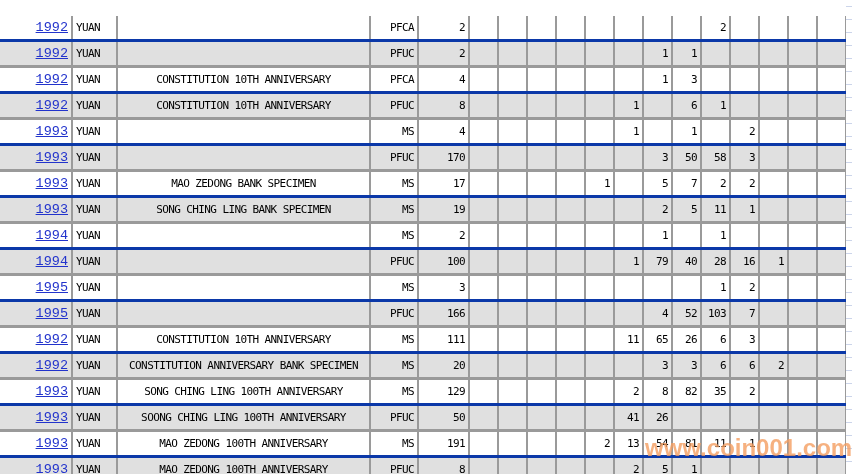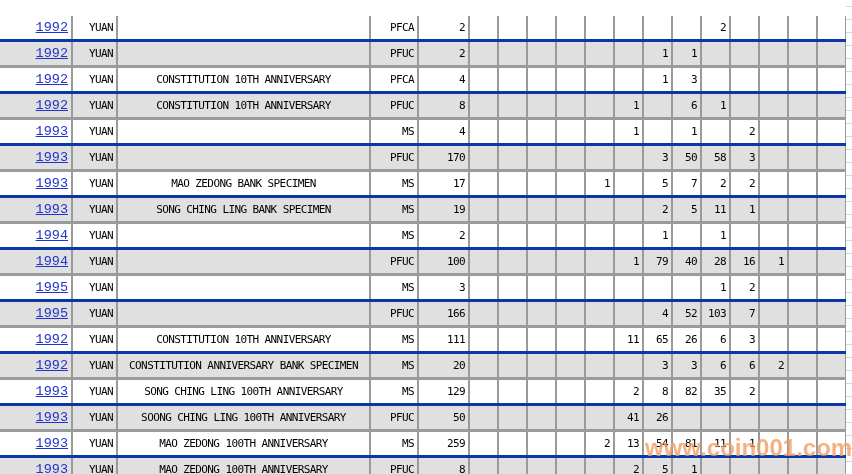--- a/index.html
+++ b/index.html
@@ -11,21 +11,21 @@
     border-right:2px solid #9a9a9a;
     font-size:11px;letter-spacing:-0.6px;color:#000;vertical-align:middle;
   }
   tr.odd td{background:#ffffff;}
   tr.even td{background:#e0e0e0;}
   tr.odd{border-bottom:3px solid #0b38a8;}
   tr.even{border-bottom:3px solid #9a9a9a;}
   td.c-year{text-align:right;padding-right:3px;}
   a.year-link{color:#2233cc;text-decoration:underline;font-family:"Liberation Mono",monospace;
               font-size:13.5px;letter-spacing:0;cursor:pointer;}
-  td.c-yuan{text-align:right;}
+  td.c-yuan{text-align:left;}
   td.c-desc{text-align:center;}
   td.c-grade{text-align:right;}
   td.c-total{text-align:right;}
   td.c-n{text-align:right;padding-right:2px;}
   #right-strip{
     position:absolute;top:0;right:0;width:6px;height:474px;
     background:repeating-linear-gradient(to bottom,
       #ffffff 0px,#ffffff 6px,#ccd5ea 6px,#ccd5ea 7px,#ffffff 7px,#ffffff 13px);
   }
   #watermark{
@@ -378,21 +378,21 @@
           <td class="c-n"></td>
           <td class="c-n"></td>
           <td class="c-n"></td>
           <td class="c-n"></td>
         </tr>
         <tr class="odd">
           <td class="c-year"><a class="year-link">1993</a></td>
           <td class="c-yuan">YUAN</td>
           <td class="c-desc">MAO ZEDONG 100TH ANNIVERSARY</td>
           <td class="c-grade">MS</td>
-          <td class="c-total">259</td>
+          <td class="c-total">191</td>
           <td class="c-n"></td>
           <td class="c-n"></td>
           <td class="c-n"></td>
           <td class="c-n"></td>
           <td class="c-n">2</td>
           <td class="c-n">13</td>
           <td class="c-n">54</td>
           <td class="c-n">81</td>
           <td class="c-n">11</td>
           <td class="c-n">1</td>

